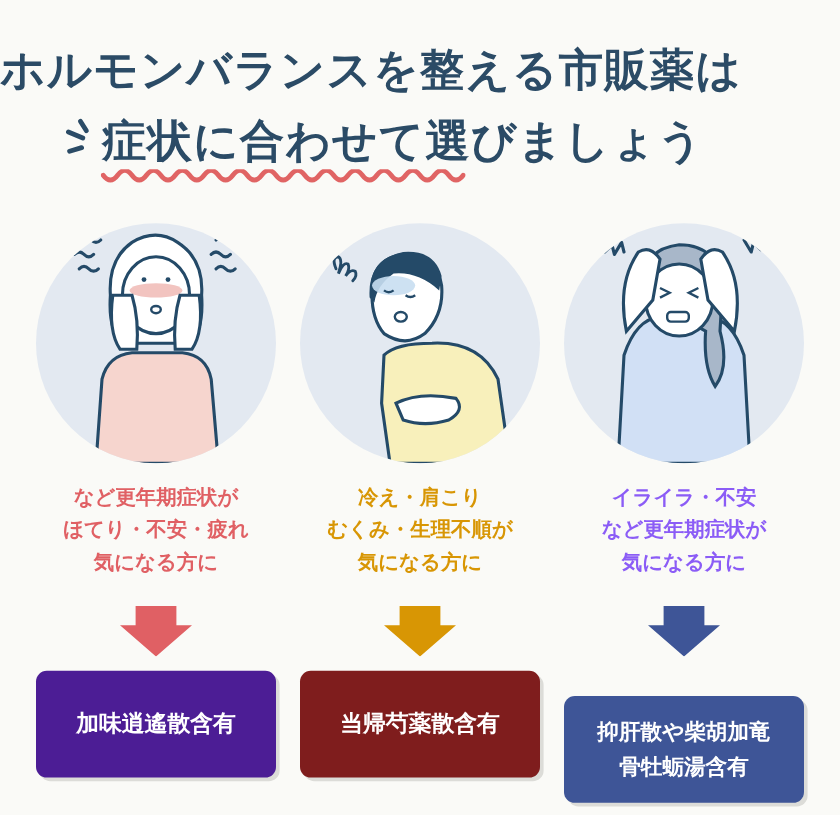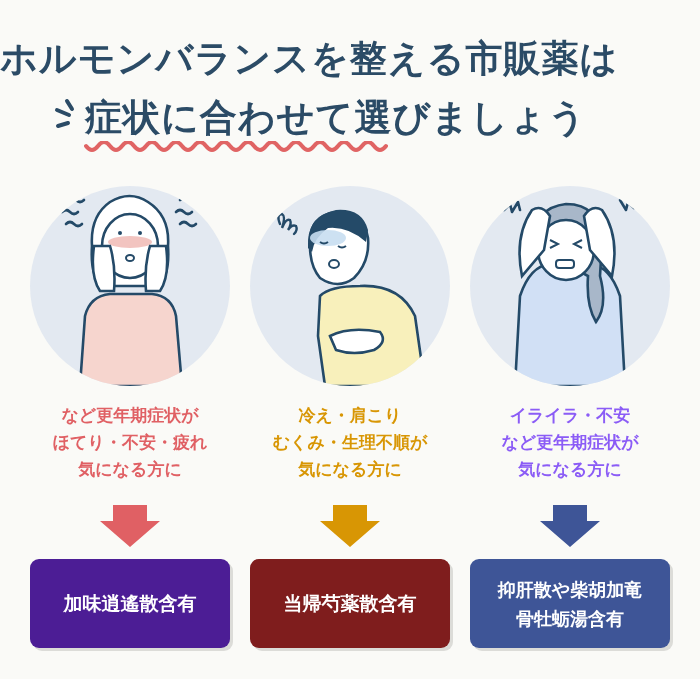--- a/index.html
+++ b/index.html
@@ -151,16 +151,16 @@
   </svg>
 </div>
 <div class="label" style="left:455px; color:#8b5cf6;">
   <span>イライラ・不安</span>
   <span>など更年期症状が</span>
   <span>気になる方に</span>
 </div>
 <svg class="arrow" style="left:540px;" viewBox="0 0 60 42">
   <path d="M13 0 H47 V16 H60 L30 42 L0 16 H13 Z" fill="#3e5597"></path>
 </svg>
-<div class="box" style="left:470px; background:#3e5597; font-size:18px;">
+<div class="box" style="left:470px; background:#3e5597; font-size:18px;margin-top:21px;">
   <span>抑肝散や柴胡加竜</span>
   <span>骨牡蛎湯含有</span>
 </div>
 
 </body></html>

